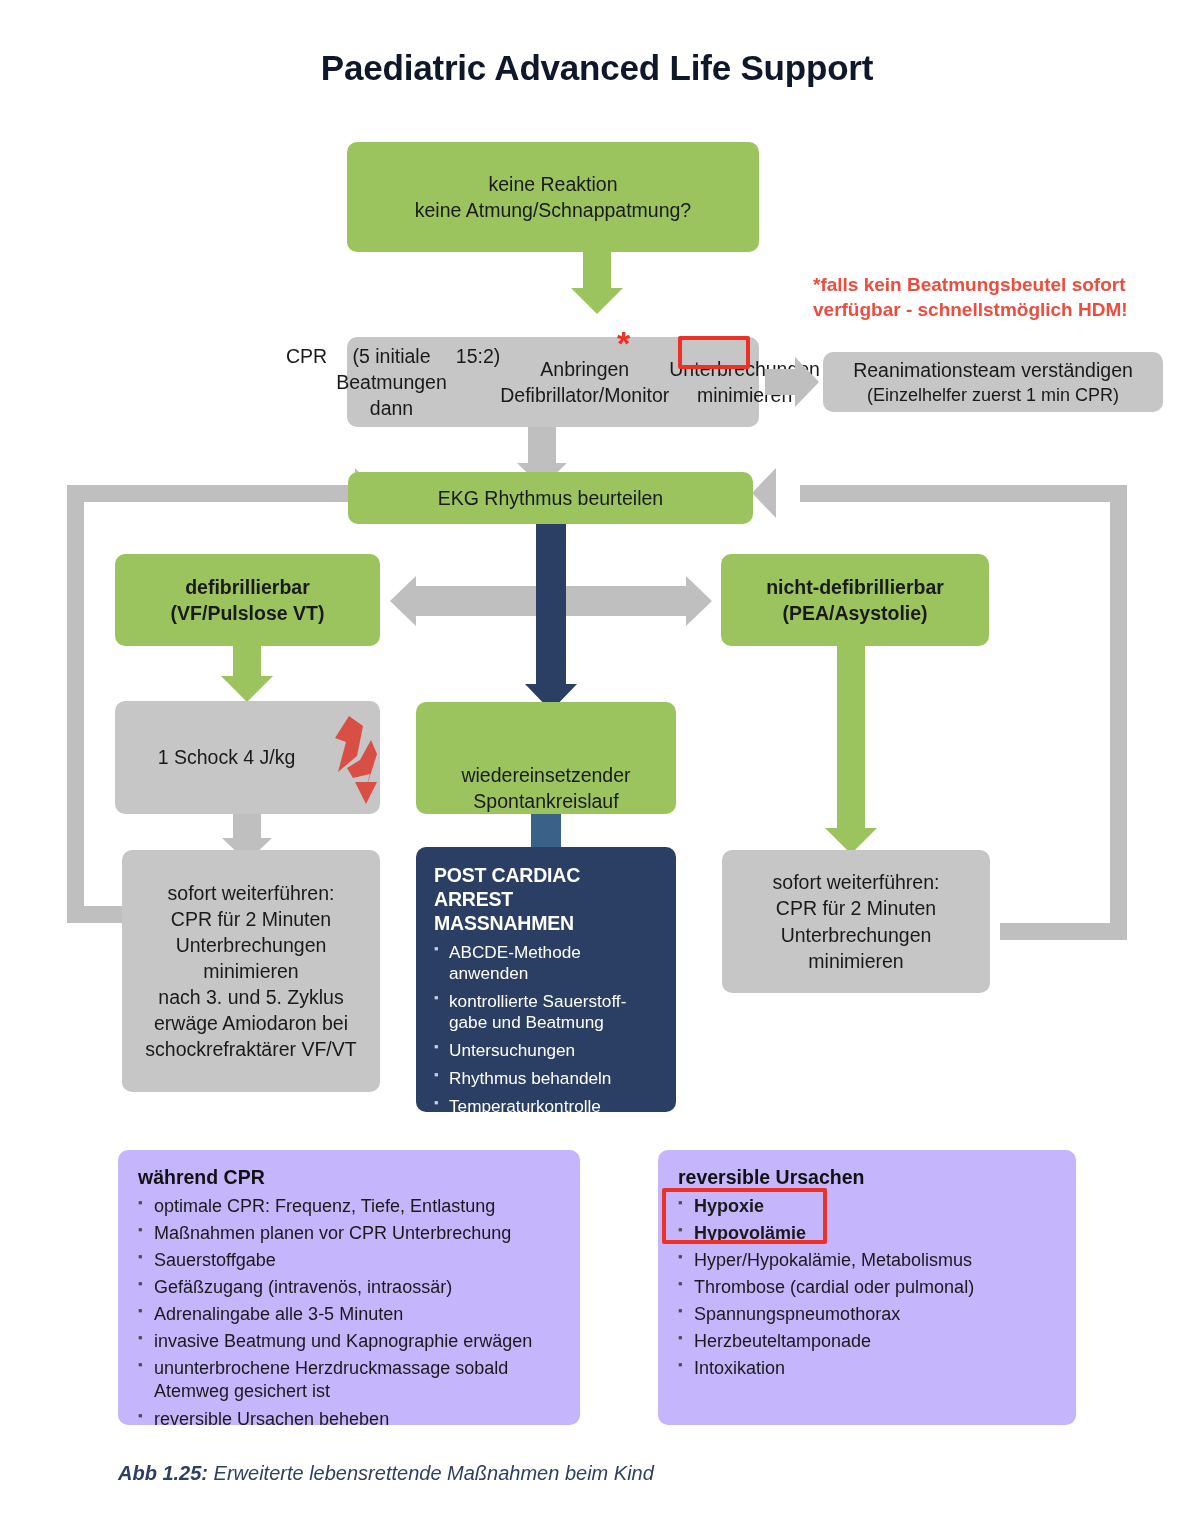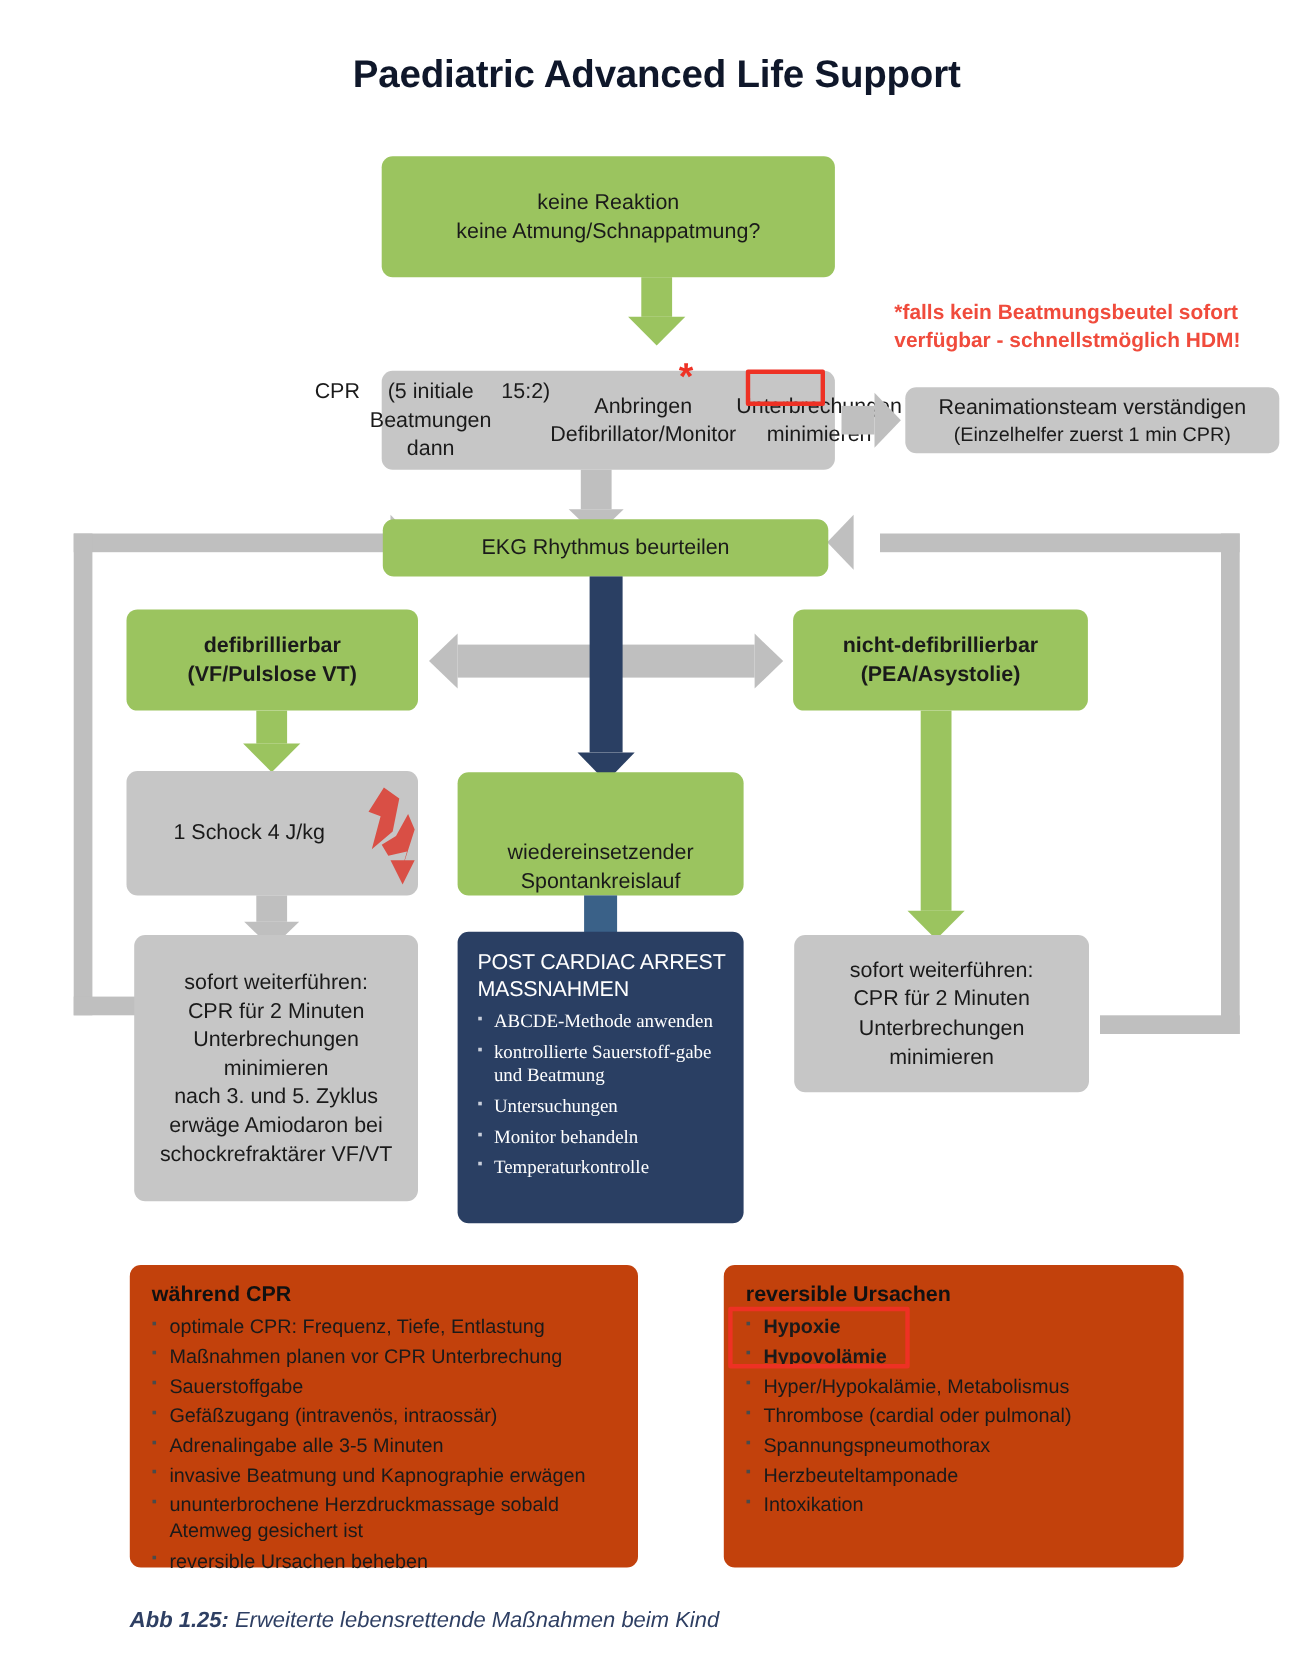--- a/index.html
+++ b/index.html
@@ -40,32 +40,32 @@
     left:813px;top:272px;width:370px;
     font-size:19px;font-weight:bold;color:#F04B3C;line-height:1.33;
   }
   #star{position:absolute;left:617px;top:326px;color:#EE3124;font-size:34px;font-weight:bold;line-height:1;}
   
   #pca{
     position:absolute;left:416px;top:847px;width:260px;height:265px;
     background:#2A3F63;border-radius:10px;color:#fff;box-sizing:border-box;
     padding:17px 16px 10px 18px;
   }
-  #pca .hd{font-size:19.5px;font-weight:normal;line-height:1.22;margin-bottom:7px;letter-spacing:-0.2px;}
+  #pca .hd{font-size:19.5px;font-weight:bold;line-height:1.22;margin-bottom:7px;letter-spacing:-0.2px;}
   #pca ul{margin:0;padding:0;list-style:none;}
   #pca li{
     font-size:17.2px;line-height:1.22;margin-bottom:7px;
-    padding-left:15px;position:relative;font-family:Liberation Serif, serif;
+    padding-left:15px;position:relative;
   }
   #pca li:before{
     content:"\25AA";position:absolute;left:0;top:-1px;font-size:13px;color:#c9cfdb;
   }
   
   .panel{
-    position:absolute;background:#c2410c;border-radius:10px;box-sizing:border-box;
+    position:absolute;background:#c4b5fd;border-radius:10px;box-sizing:border-box;
     padding:16px 18px 14px 20px;
   }
   .panel .hd{font-size:19.5px;font-weight:bold;color:#111;margin-bottom:4px;}
   .panel ul{margin:0;padding:0;list-style:none;}
   .panel li{
     font-size:18px;line-height:1.5;color:#1a1a1a;
     padding-left:16px;position:relative;
   }
   .panel li:before{
     content:"\25AA";position:absolute;left:0;top:0px;font-size:13px;color:#4a4a4a;
@@ -175,21 +175,21 @@
 
 <div id="pca">
   <div class="hd">
     <div>POST CARDIAC ARREST</div>
     <div>MASSNAHMEN</div>
   </div>
   <ul>
     <li>ABCDE-Methode anwenden</li>
     <li>kontrollierte Sauerstoff-gabe und Beatmung</li>
     <li>Untersuchungen</li>
-    <li>Monitor behandeln</li>
+    <li>Rhythmus behandeln</li>
     <li>Temperaturkontrolle</li>
   </ul>
 </div>
 
 <div class="box green bold" style="left:721px;top:554px;width:268px;height:92px;flex-direction:column;">
   <div>nicht-defibrillierbar</div>
   <div>(PEA/Asystolie)</div>
 </div>
 <div class="bar g-bar" style="left:837px;top:646px;width:28px;height:182px;"></div>
 <div class="tri tri-down-green" style="left:825px;top:828px;"></div>

